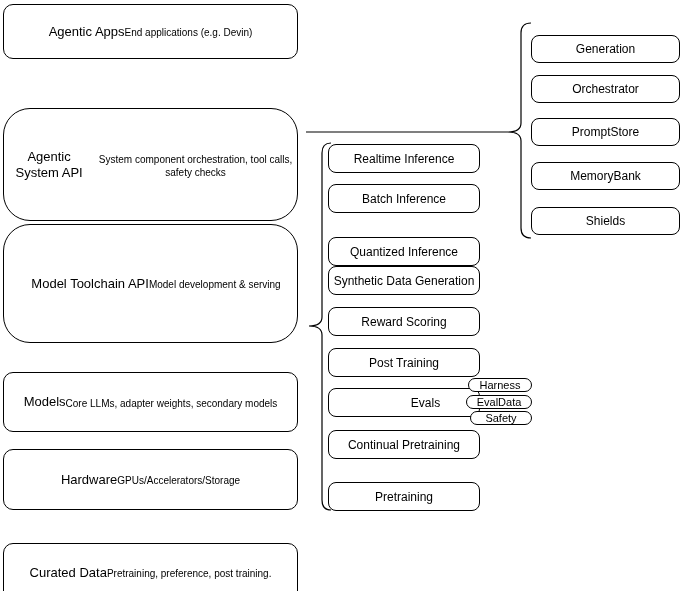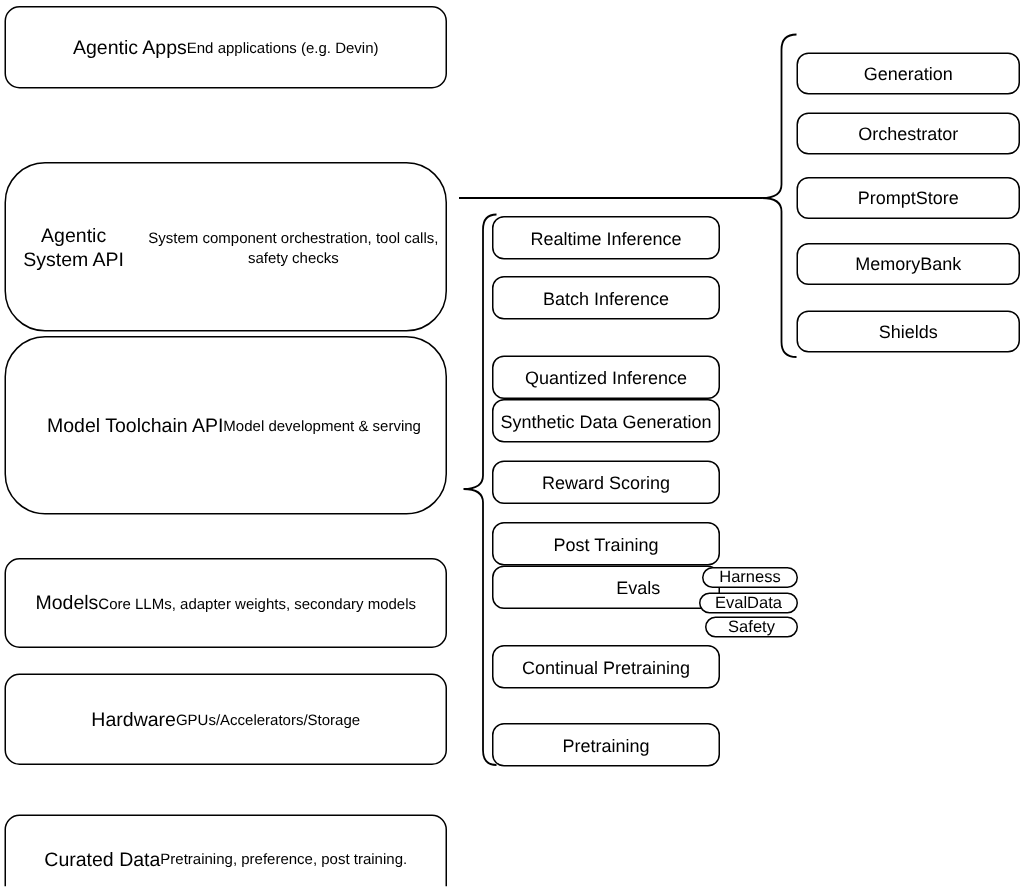--- a/index.html
+++ b/index.html
@@ -105,21 +105,21 @@
   </div>
   <div class="node mid-col" style="top:266px;">
     <div class="node-label">Synthetic Data Generation</div>
   </div>
   <div class="node mid-col" style="top:307px;">
     <div class="node-label">Reward Scoring</div>
   </div>
   <div class="node mid-col" style="top:348px;">
     <div class="node-label">Post Training</div>
   </div>
-  <div class="node mid-col" style="top:377px;padding-left:43px;">
+  <div class="node mid-col" style="top:388px;padding-left:43px;">
     <div class="node-label">Evals</div>
   </div>
   <div class="node mid-col" style="top:430px;">
     <div class="node-label">Continual Pretraining</div>
   </div>
   <div class="node mid-col" style="top:482px;">
     <div class="node-label">Pretraining</div>
   </div>
 
   <div class="pill" style="left:468px; top:378px; width:64px; height:14px;">

